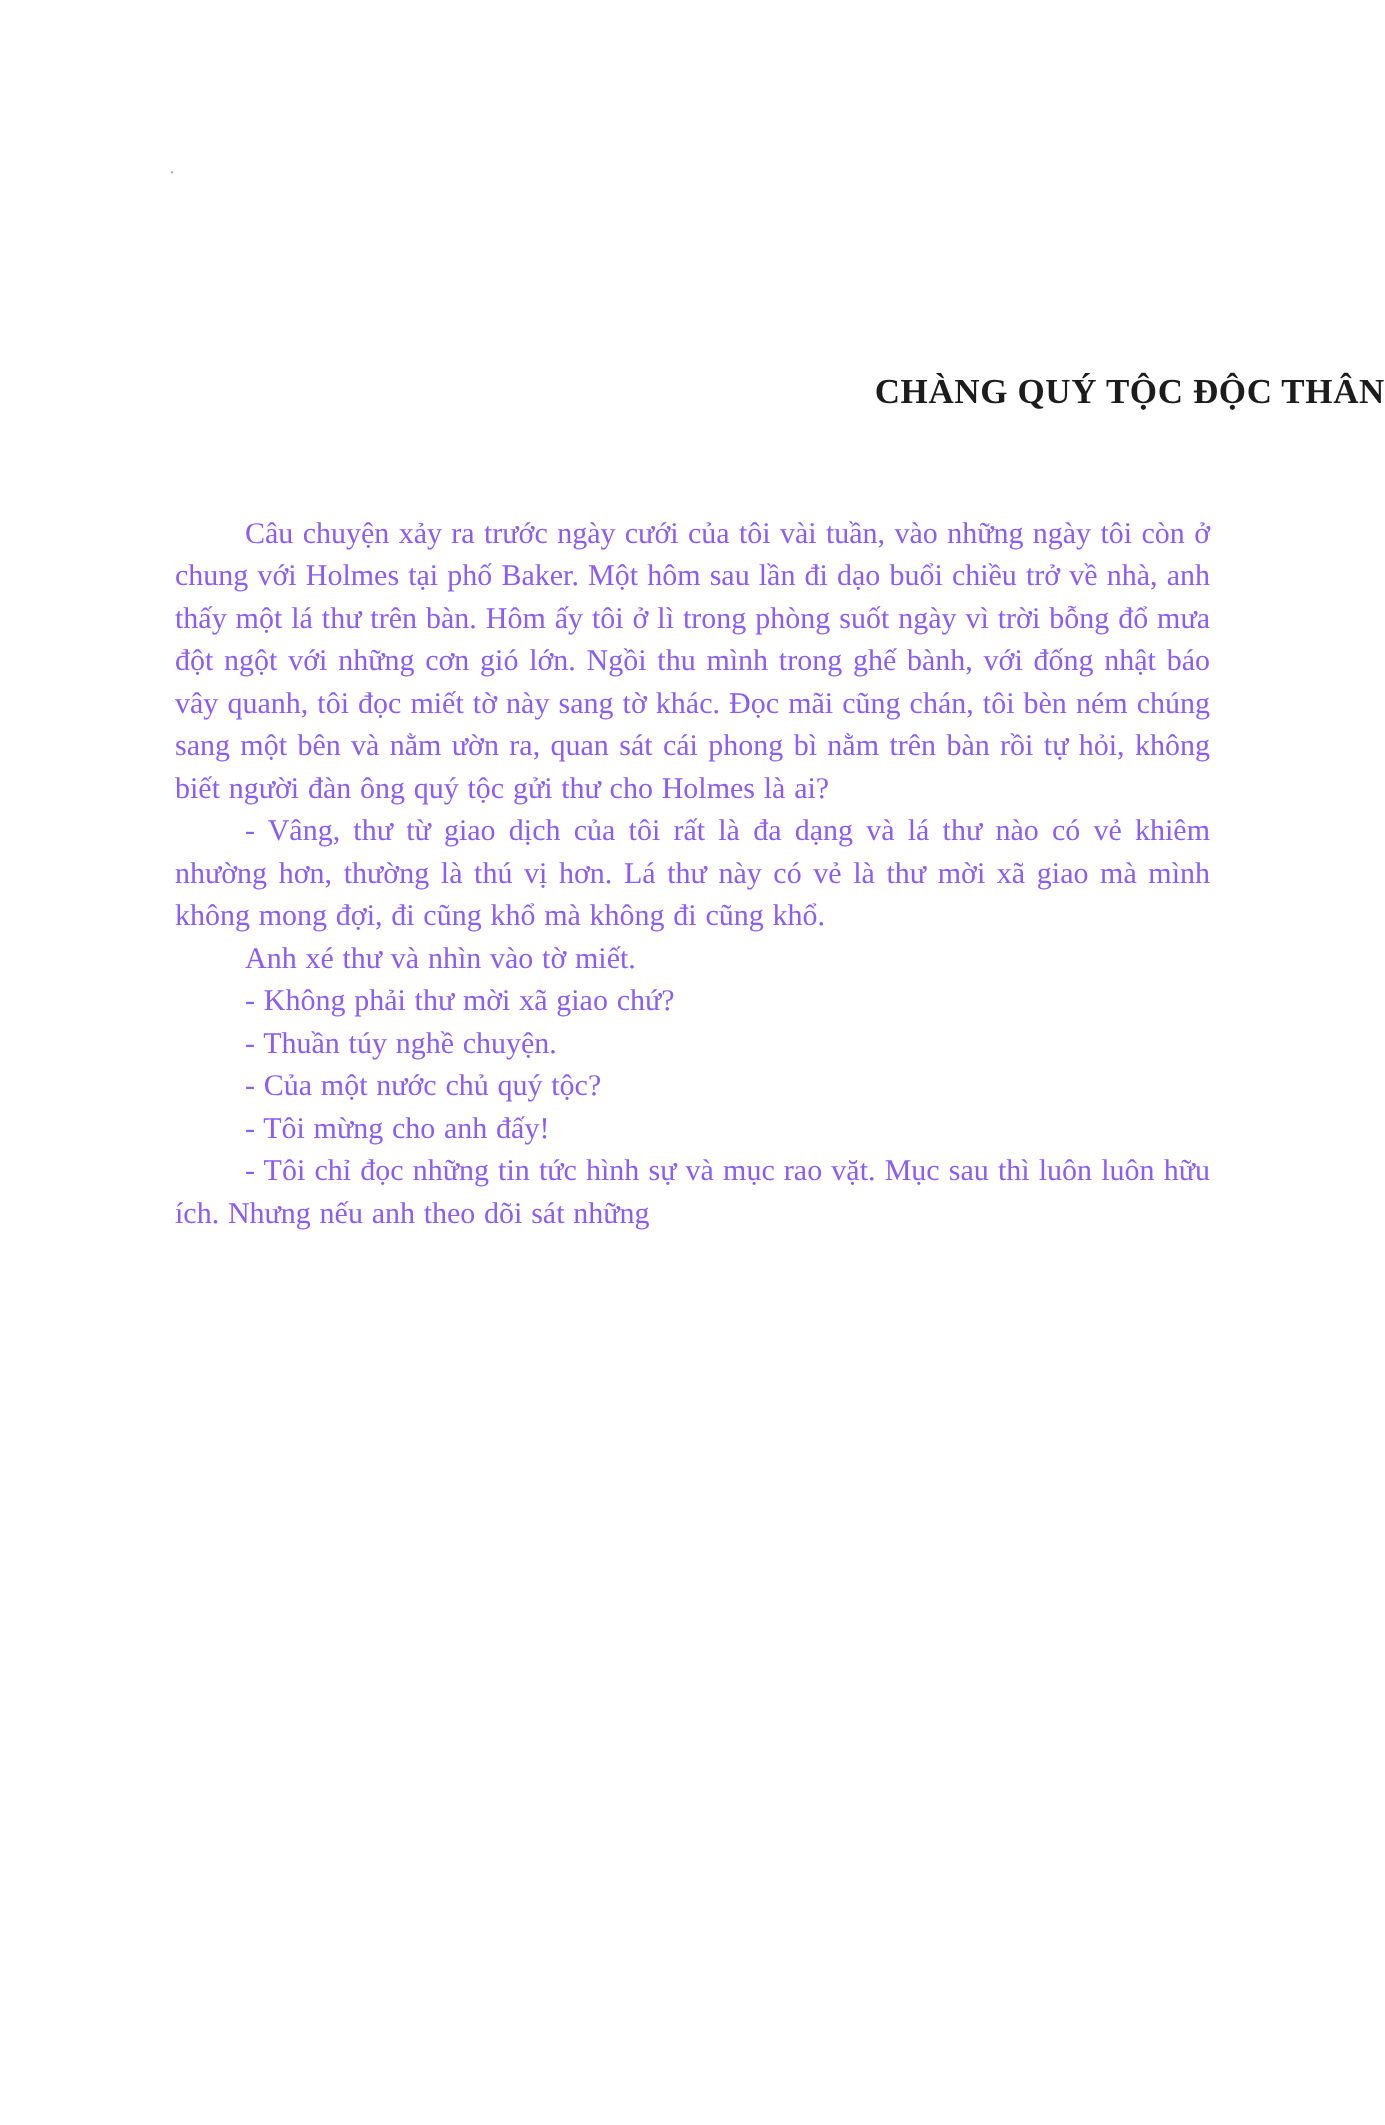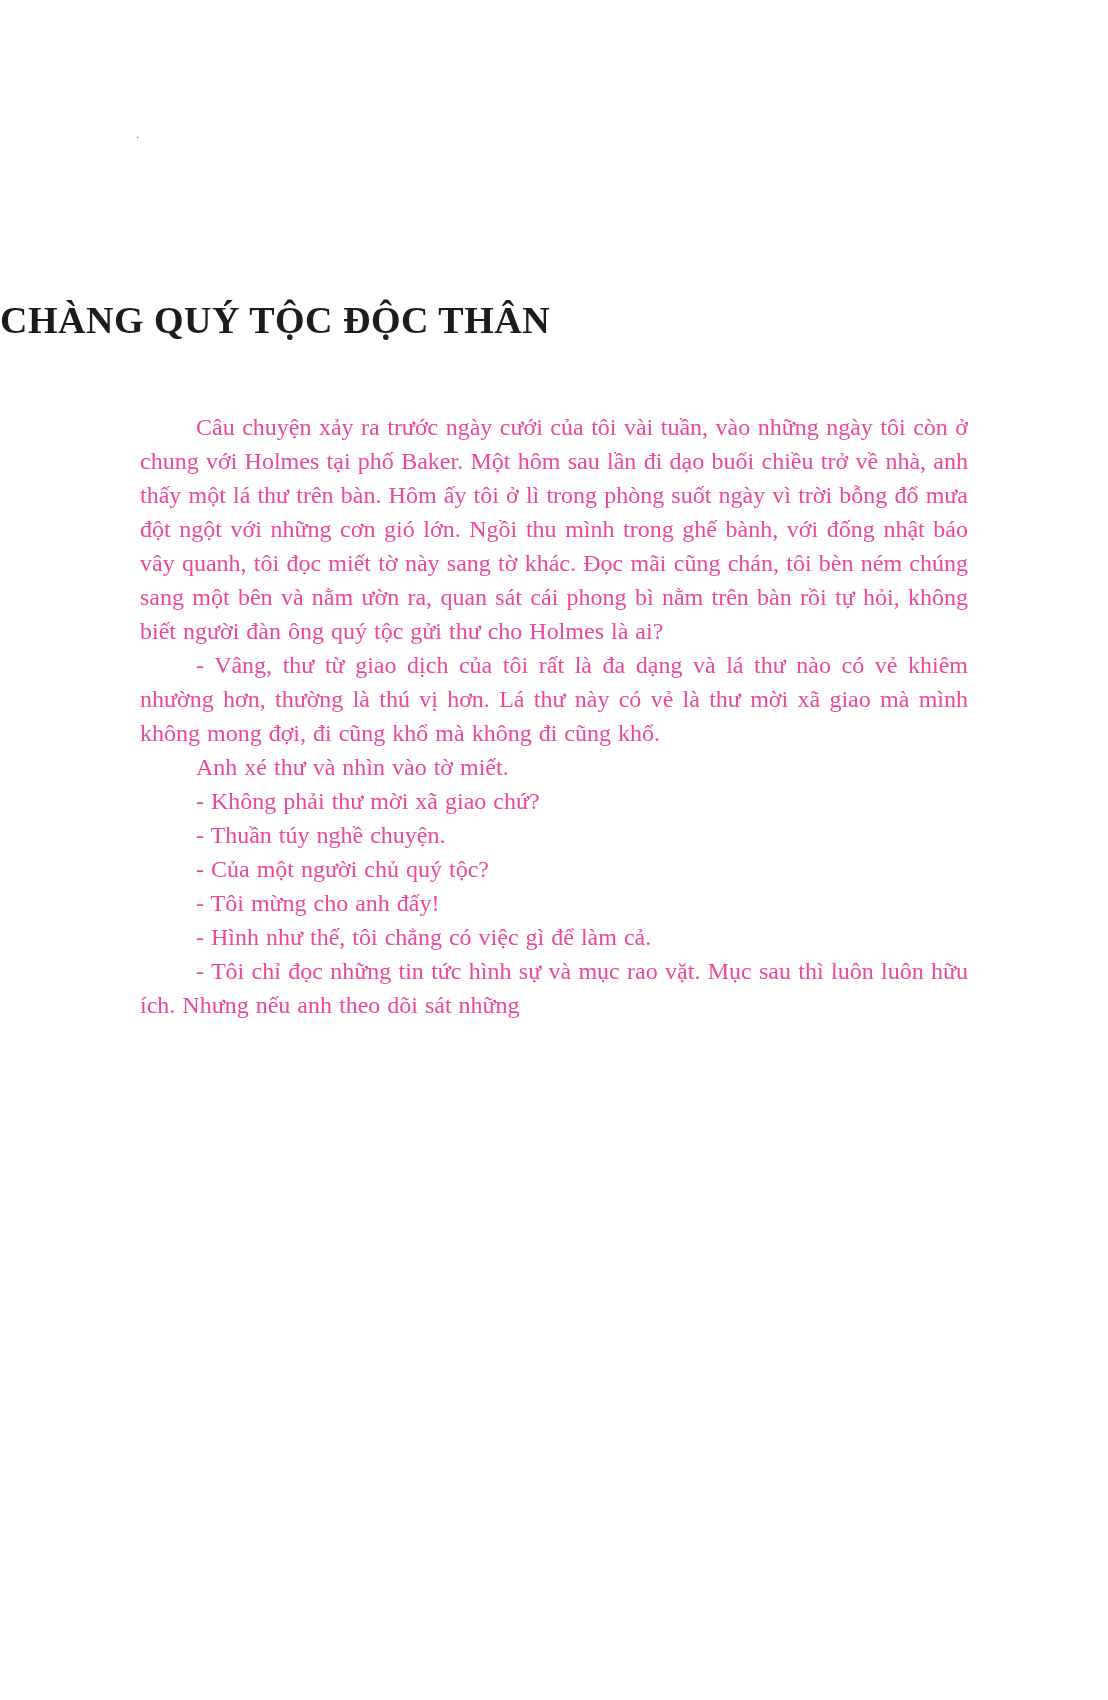--- a/index.html
+++ b/index.html
@@ -22,35 +22,35 @@
     top: 126px;
     font-size: 13px;
     color: #8a8a8a;
   }
   .chapter-title {
     position: absolute;
     top: 298px;
     left: 0;
     width: 100%;
     margin: 0;
-    text-align: left;
-    font-size: 38px;
+    text-align: right;
+    font-size: 28px;
     font-weight: 600;
     letter-spacing: 0.5px;
     color: #1c1c1c;
   }
   .chapter-body {
     position: absolute;
     top: 410px;
     left: 140px;
     width: 828px;
     font-size: 24px;
     line-height: 34px;
     text-align: justify;
-    color: #ec4899;
+    color: #8b5cf6;
   }
   .chapter-body p {
     margin: 0;
     padding: 0;
     text-indent: 56px;
     word-spacing: 1px;
   }
 </style>
 </head>
 <body>
@@ -60,19 +60,18 @@
   <span class="stray-mark">.</span>
 
   <h1 class="chapter-title">CHÀNG QUÝ TỘC ĐỘC THÂN</h1>
 
   <div class="chapter-body">
     <p>Câu chuyện xảy ra trước ngày cưới của tôi vài tuần, vào những ngày tôi còn ở chung với Holmes tại phố Baker. Một hôm sau lần đi dạo buổi chiều trở về nhà, anh thấy một lá thư trên bàn. Hôm ấy tôi ở lì trong phòng suốt ngày vì trời bỗng đổ mưa đột ngột với những cơn gió lớn. Ngồi thu mình trong ghế bành, với đống nhật báo vây quanh, tôi đọc miết tờ này sang tờ khác. Đọc mãi cũng chán, tôi bèn ném chúng sang một bên và nằm ườn ra, quan sát cái phong bì nằm trên bàn rồi tự hỏi, không biết người đàn ông quý tộc gửi thư cho Holmes là ai?</p>
     <p>- Vâng, thư từ giao dịch của tôi rất là đa dạng và lá thư nào có vẻ khiêm nhường hơn, thường là thú vị hơn. Lá thư này có vẻ là thư mời xã giao mà mình không mong đợi, đi cũng khổ mà không đi cũng khổ.</p>
     <p>Anh xé thư và nhìn vào tờ miết.</p>
     <p>- Không phải thư mời xã giao chứ?</p>
     <p>- Thuần túy nghề chuyện.</p>
-    <p>- Của một người chủ quý tộc?</p>
+    <p>- Của một nước chủ quý tộc?</p>
     <p>- Tôi mừng cho anh đấy!</p>
-    <p>- Hình như thế, tôi chẳng có việc gì để làm cả.</p>
     <p>- Tôi chỉ đọc những tin tức hình sự và mục rao vặt. Mục sau thì luôn luôn hữu ích. Nhưng nếu anh theo dõi sát những</p>
   </div>
 
 </div>
 
 </body></html>

